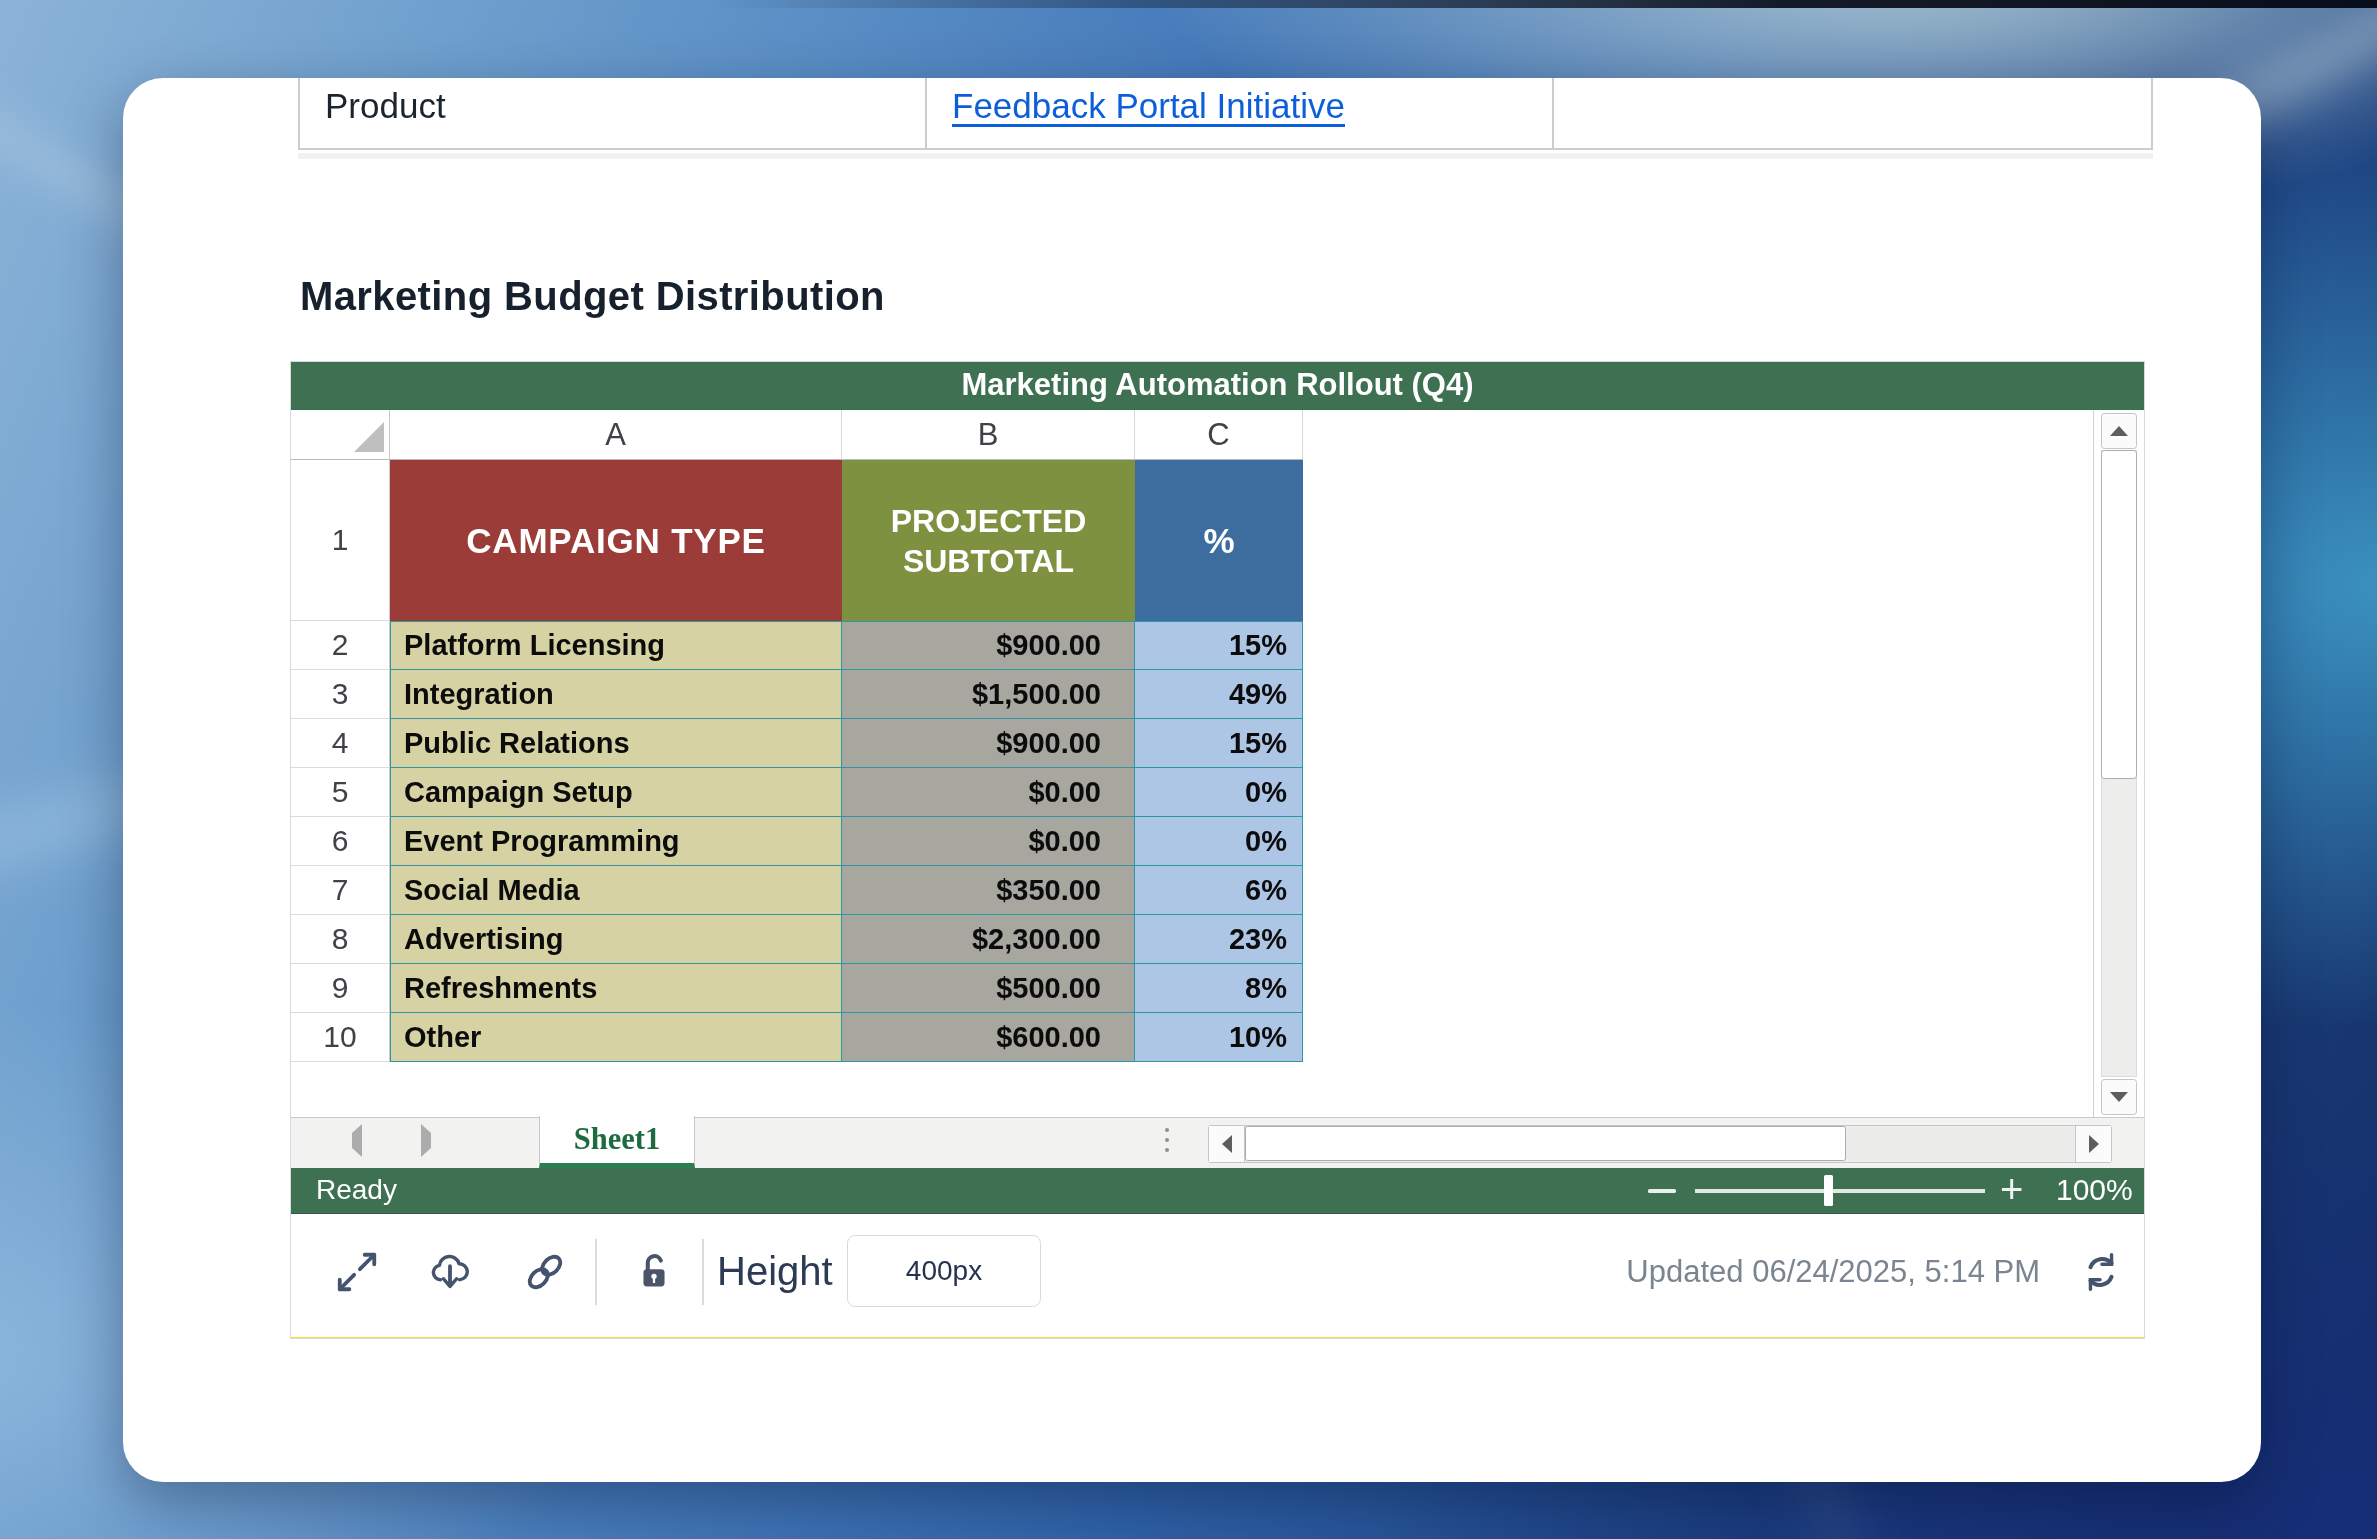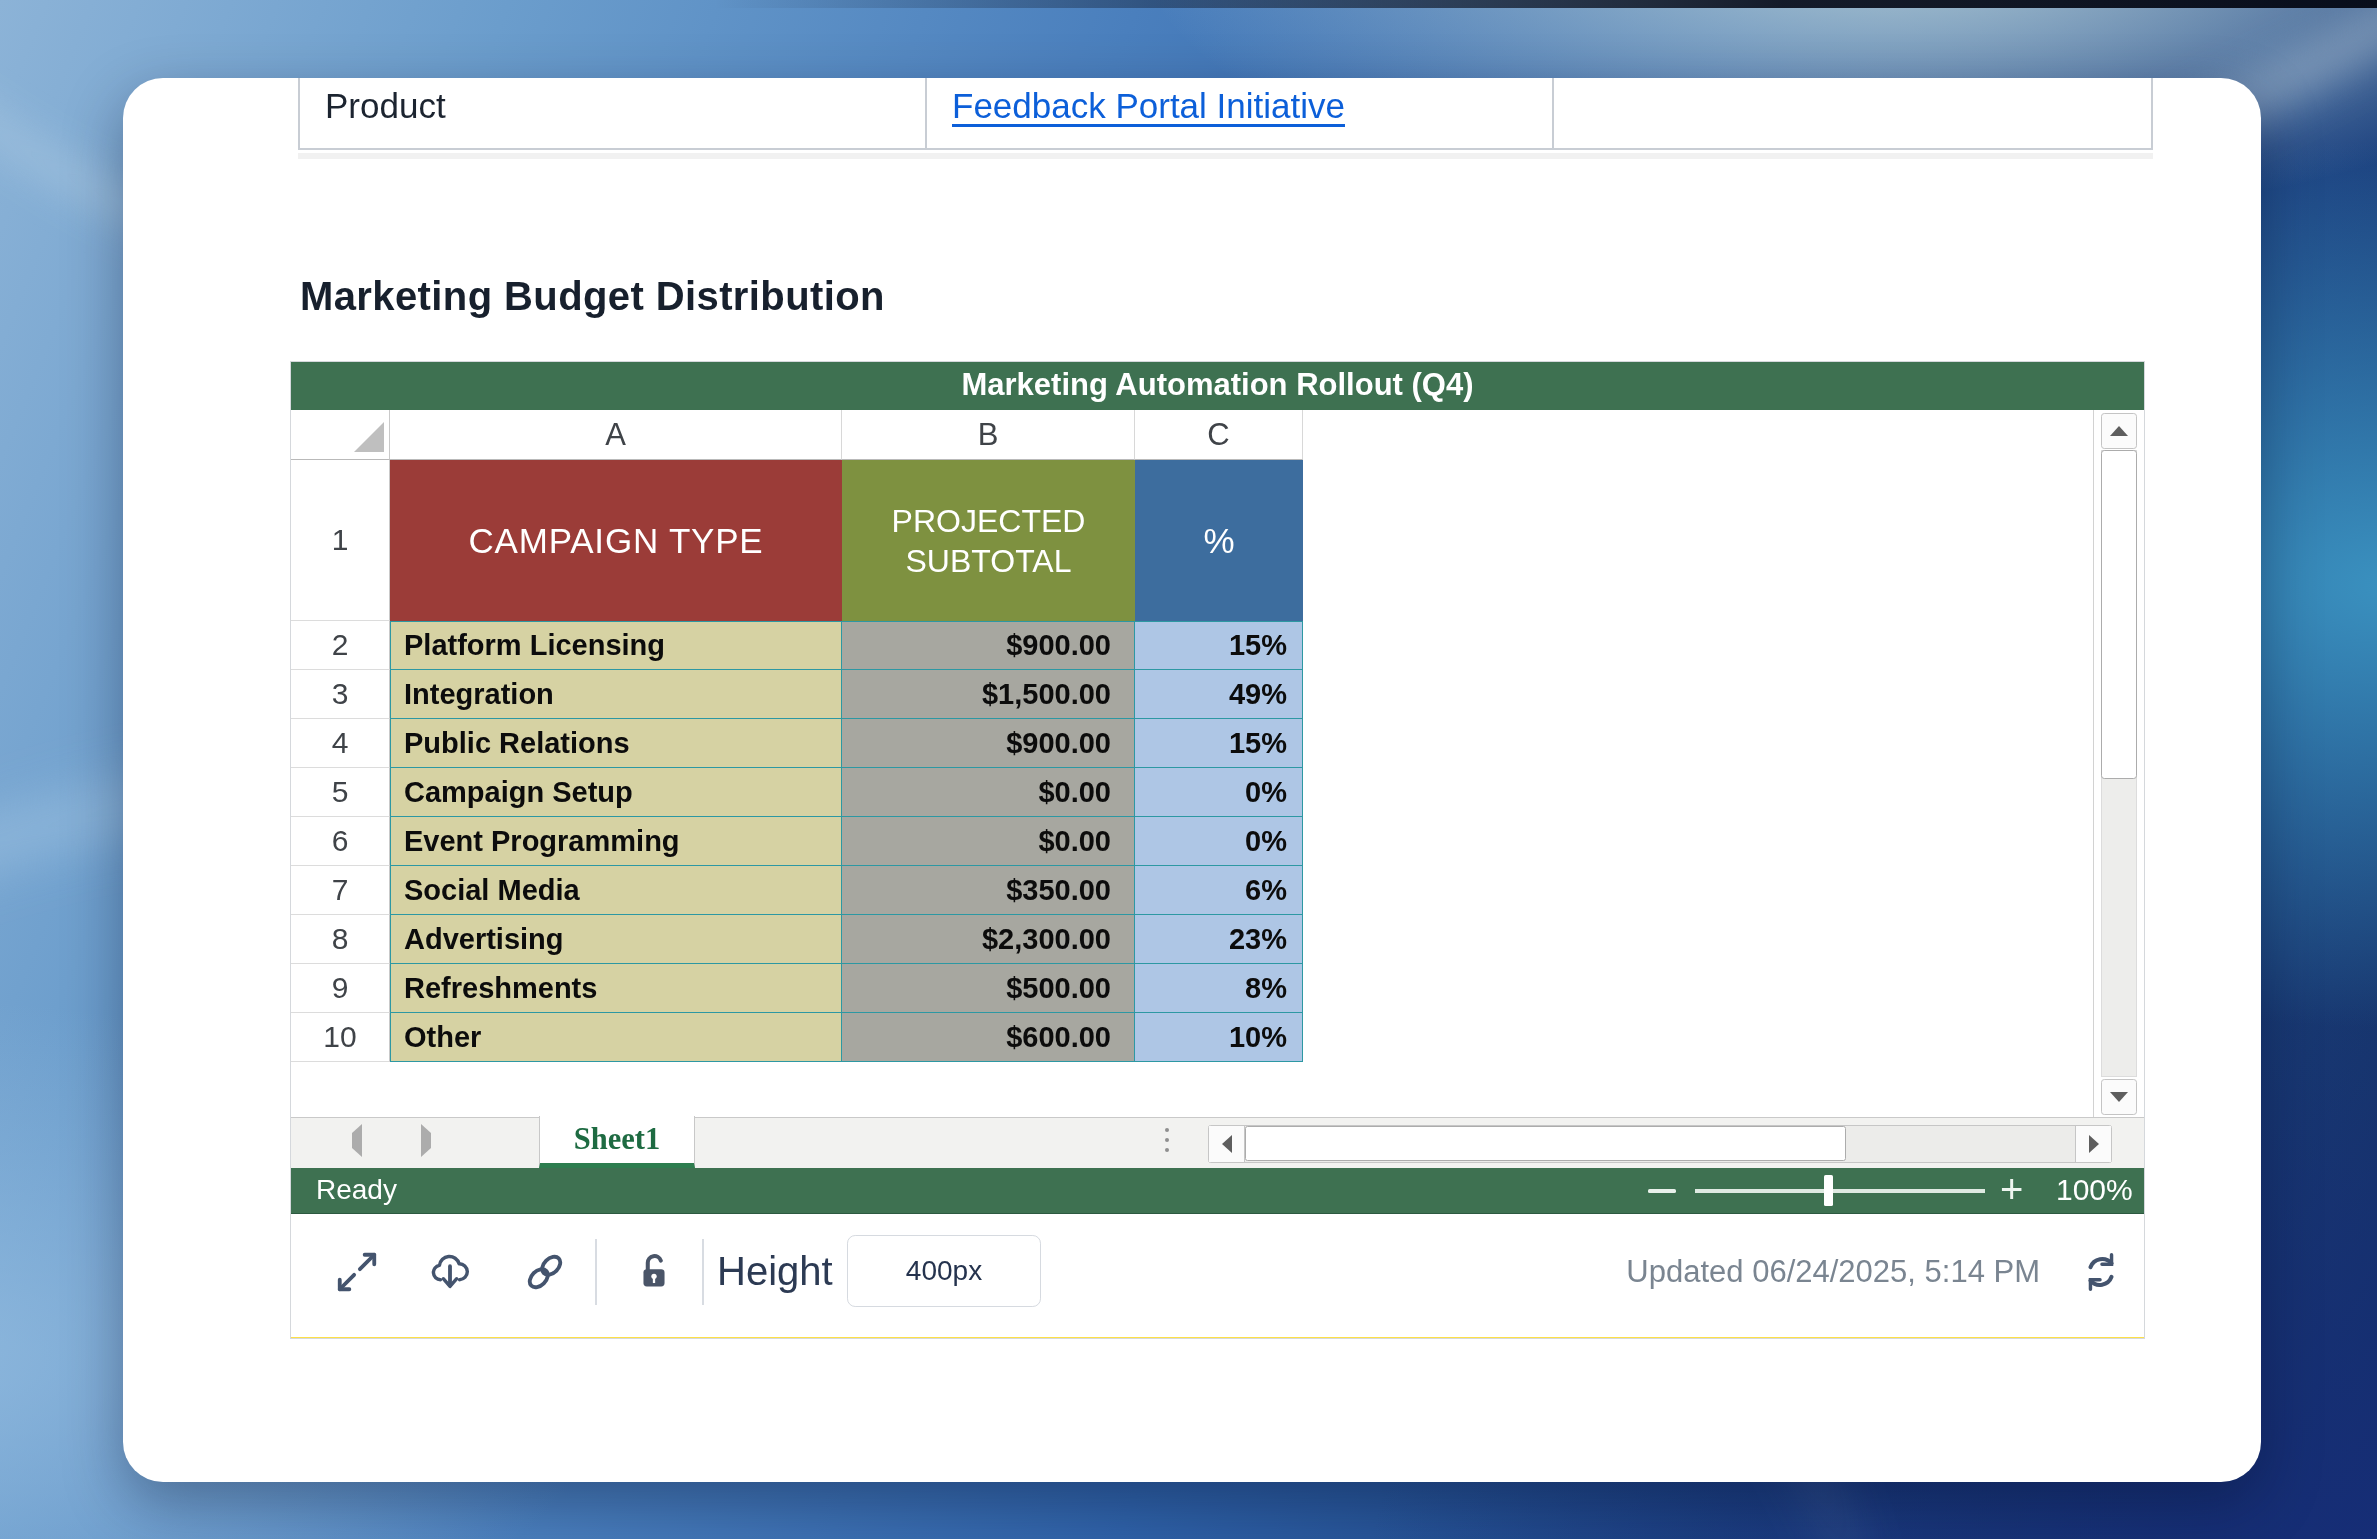--- a/index.html
+++ b/index.html
@@ -54,28 +54,28 @@
     grid-template-rows:50px 161px repeat(9,49px); }
   .hcell { background:#fff; border-bottom:1.6px solid #b9b9b9; border-right:0.8px solid #d8d8d8;
     display:flex; align-items:center; justify-content:center;
     font-size:31px; color:#3f4348; position:relative; }
   .corner { border-right:1.6px solid #c9c9c9; }
   .tri { position:absolute; right:5px; bottom:6.6px; width:0; height:0;
     border-left:30px solid transparent; border-bottom:30px solid #bfbfbf; }
   .rnum { background:#fff; border-right:1.6px solid #c9c9c9; border-bottom:0.8px solid #dcdcdc;
     display:flex; align-items:center; justify-content:center; font-size:30px; color:#3f4348; }
   .chead { display:flex; align-items:center; justify-content:center; text-align:center;
-    color:#fff; font-weight:400; }
+    color:#fff; font-weight:700; }
   .chead.red { background:#9b3c38; font-size:35px; letter-spacing:0.8px; }
   .chead.olive { background:#7e9140; font-size:32px; line-height:1.25; padding:0 42px; }
   .chead.blue { background:#3d6d9e; font-size:35px; }
   .dcell { font-weight:700; font-size:29px; color:#0c0c0c; display:flex; align-items:center;
     border-right:1.6px solid #2d98a3; border-bottom:1.6px solid #2d98a3; }
   .dcell.a { background:#d6d2a3; padding-left:13px; border-left:1.6px solid #2d98a3; }
-  .dcell.b { background:#a7a7a0; justify-content:flex-end; padding-right:23px; }
+  .dcell.b { background:#a7a7a0; justify-content:flex-end; padding-right:33px; }
   .dcell.c { background:#aec6e5; justify-content:flex-end; padding-right:15px; }
 
   
   .vscroll { position:absolute; top:0; right:0; width:51px; height:707px; background:#fff;
     border-left:1.6px solid #d2d2d2; }
   .vs-btn { position:absolute; left:6.6px; width:36px; height:36px; background:#fbfbfb;
     border:1.6px solid #c4c4c4; border-radius:3.3px; display:flex; align-items:center; justify-content:center; }
   .vs-btn.up { top:2.5px; } .vs-btn.down { bottom:2.5px; }
   .vs-track { position:absolute; left:6.6px; top:40px; bottom:40px; width:36px; background:#ededeb;
     border:0.8px solid #dcdcdc; }

